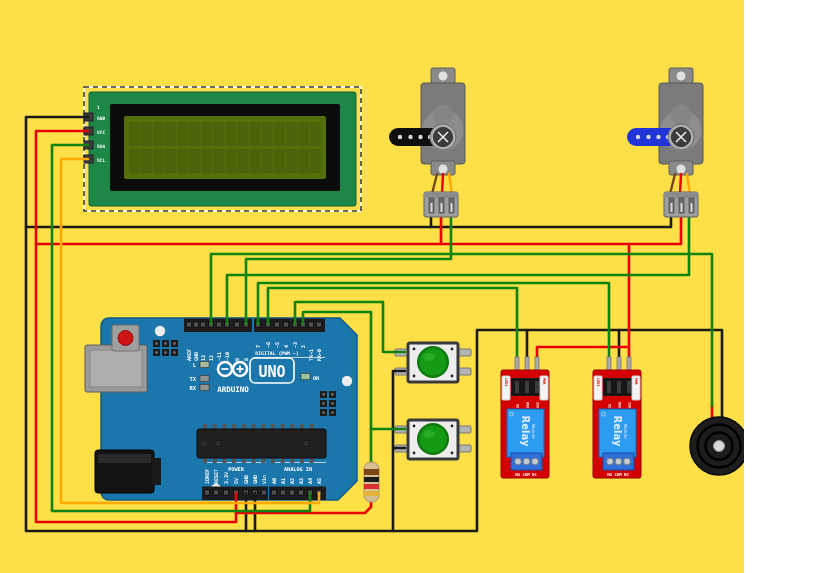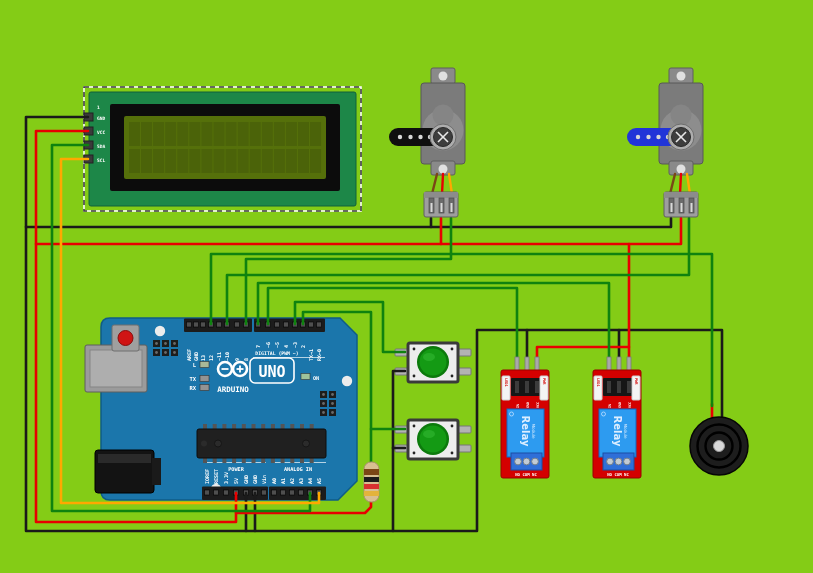--- a/index.html
+++ b/index.html
@@ -1,16 +1,16 @@
 <!DOCTYPE html>
 <html><head>
 <meta charset="utf-8">
 <style>
   html,body{margin:0;padding:0;font-family:"DejaVu Sans",sans-serif;}
-  .canvas{position:relative;width:813px;height:573px;background:#84cc16;overflow:hidden;}
+  .canvas{position:relative;width:744px;height:573px;background:#fde047;overflow:hidden;}
   svg{position:absolute;left:0;top:0;}
   text{user-select:none;}
   .silk{fill:#ffffff;font-family:"DejaVu Sans Mono","Liberation Mono",monospace;font-weight:bold;}
 </style>
 </head>
 <body>
 
 <div class="canvas">
 <svg width="813" height="573" viewBox="0 0 813 573">
 

